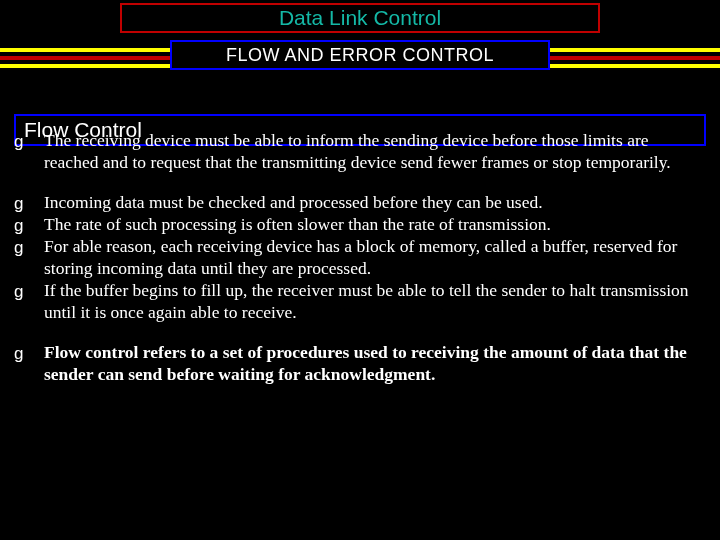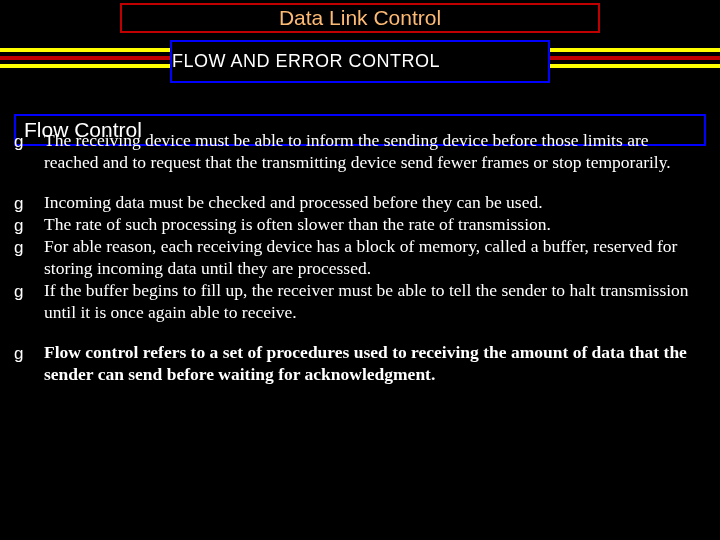--- a/index.html
+++ b/index.html
@@ -17,42 +17,43 @@
     left: 120px;
     width: 480px;
     height: 30px;
     background: #000;
     border: 2px solid #c00000;
     display: flex;
     align-items: center;
     justify-content: center;
   }
   .title-box span {
-    color: #fdba74;
+    color: #14b8a6;
     font-size: 21px;
     font-weight: normal;
   }
   .stripe {
     position: absolute;
     left: 0;
     width: 720px;
   }
   .stripe-yellow-top { top: 48px; height: 4px; background: #ffff00; }
   .stripe-red        { top: 56px; height: 4px; background: #c00000; }
   .stripe-yellow-bot { top: 64px; height: 4px; background: #ffff00; }
   .subtitle-box {
     position: absolute;
     top: 40px;
     left: 170px;
     width: 380px;
-    height: 43px;
+    height: 30px;
     background: #000;
     border: 2px solid #0000ff;
     display: flex;
     align-items: center;
+    justify-content: center;
   }
   .subtitle-box span {
     color: #fff;
     font-size: 18px;
     font-weight: normal;
     letter-spacing: 0.5px;
   }
   .section-box {
     position: absolute;
     top: 82px;

